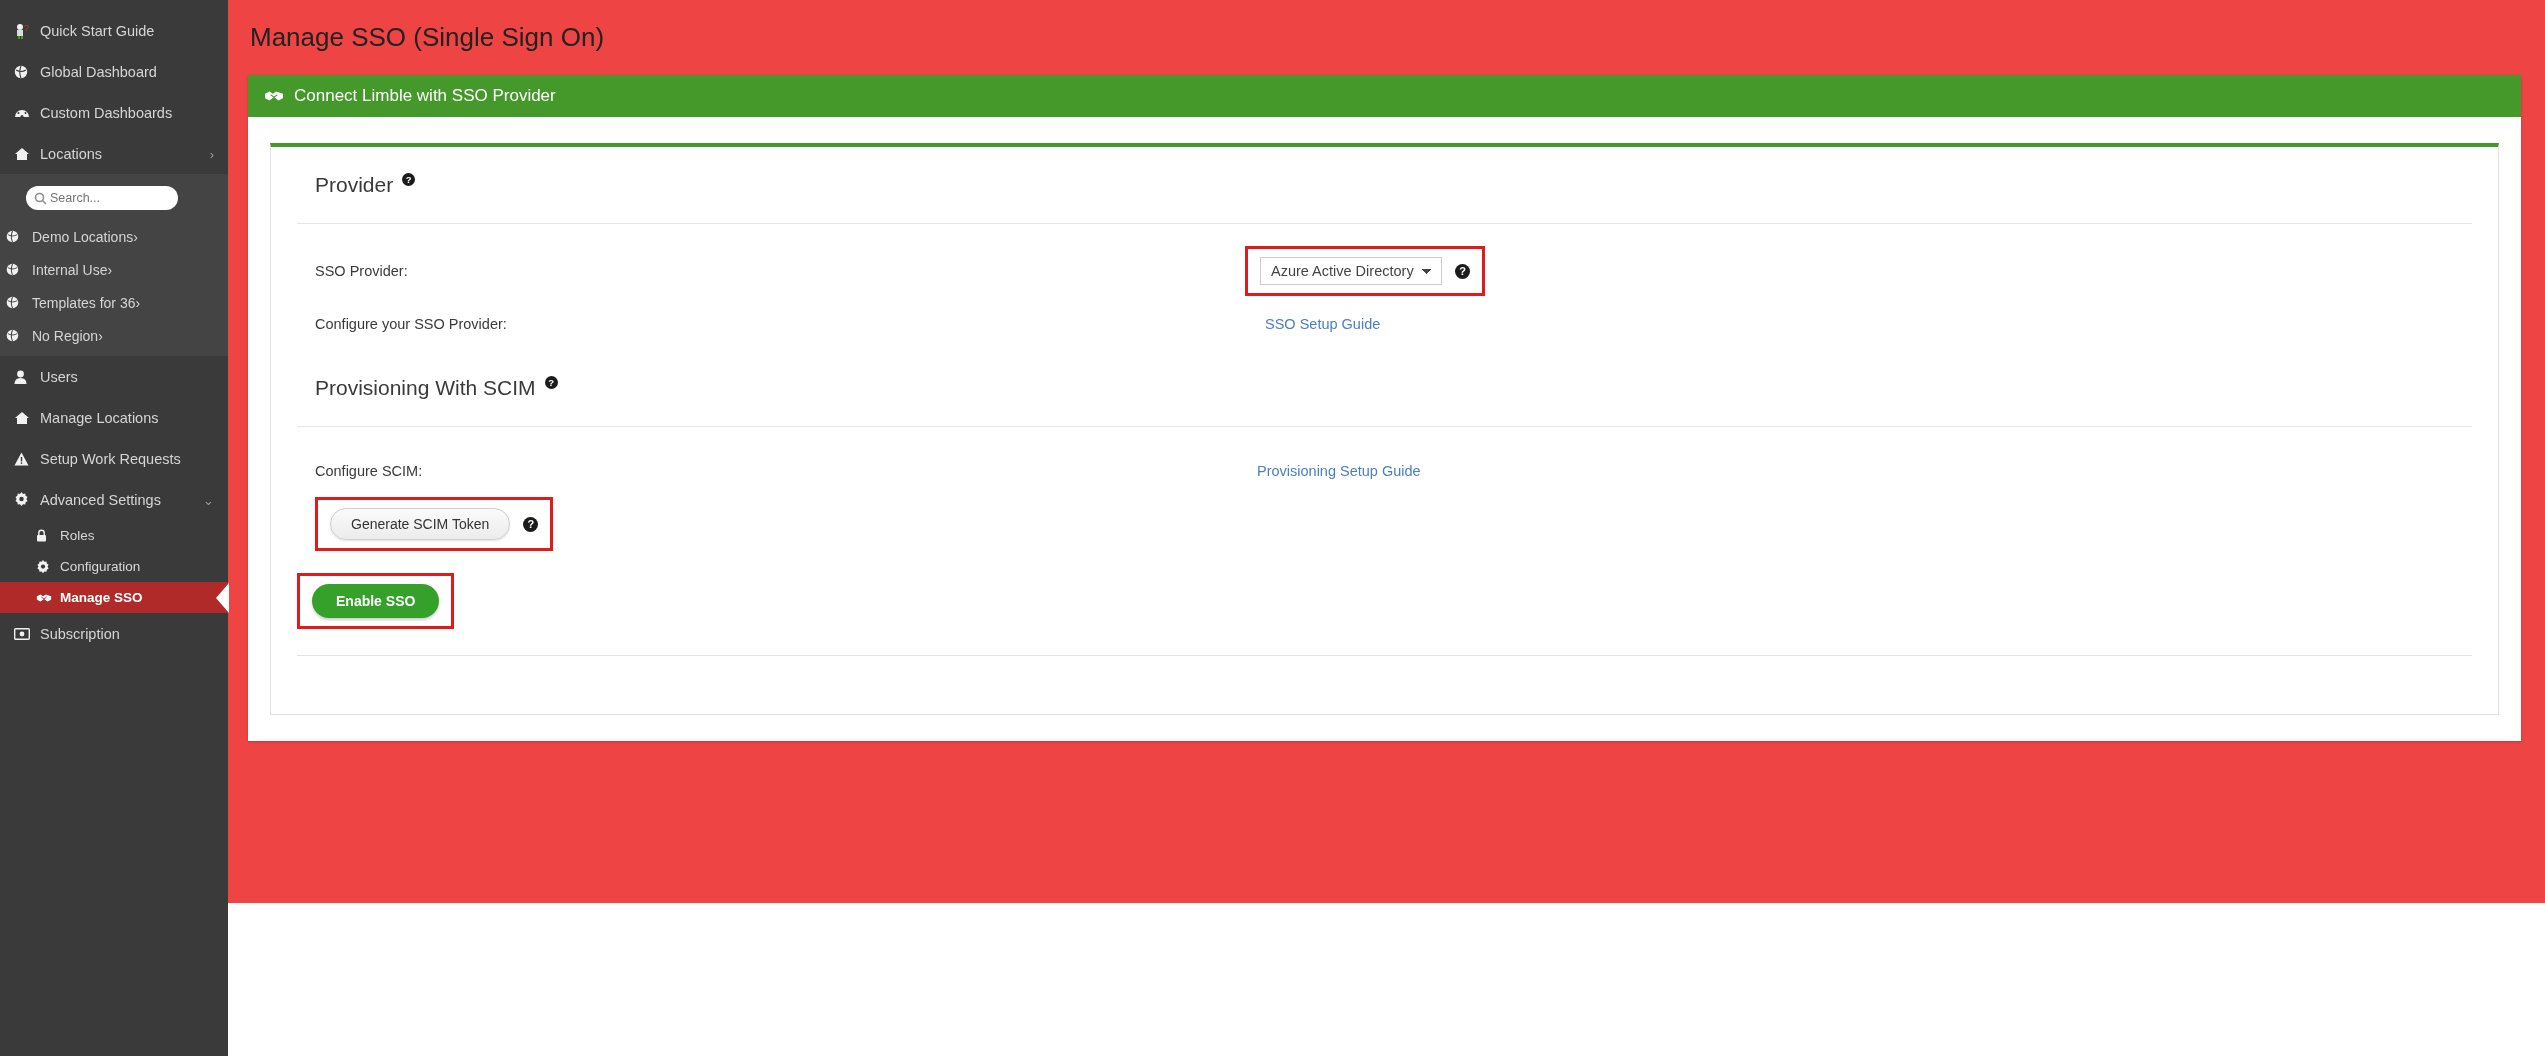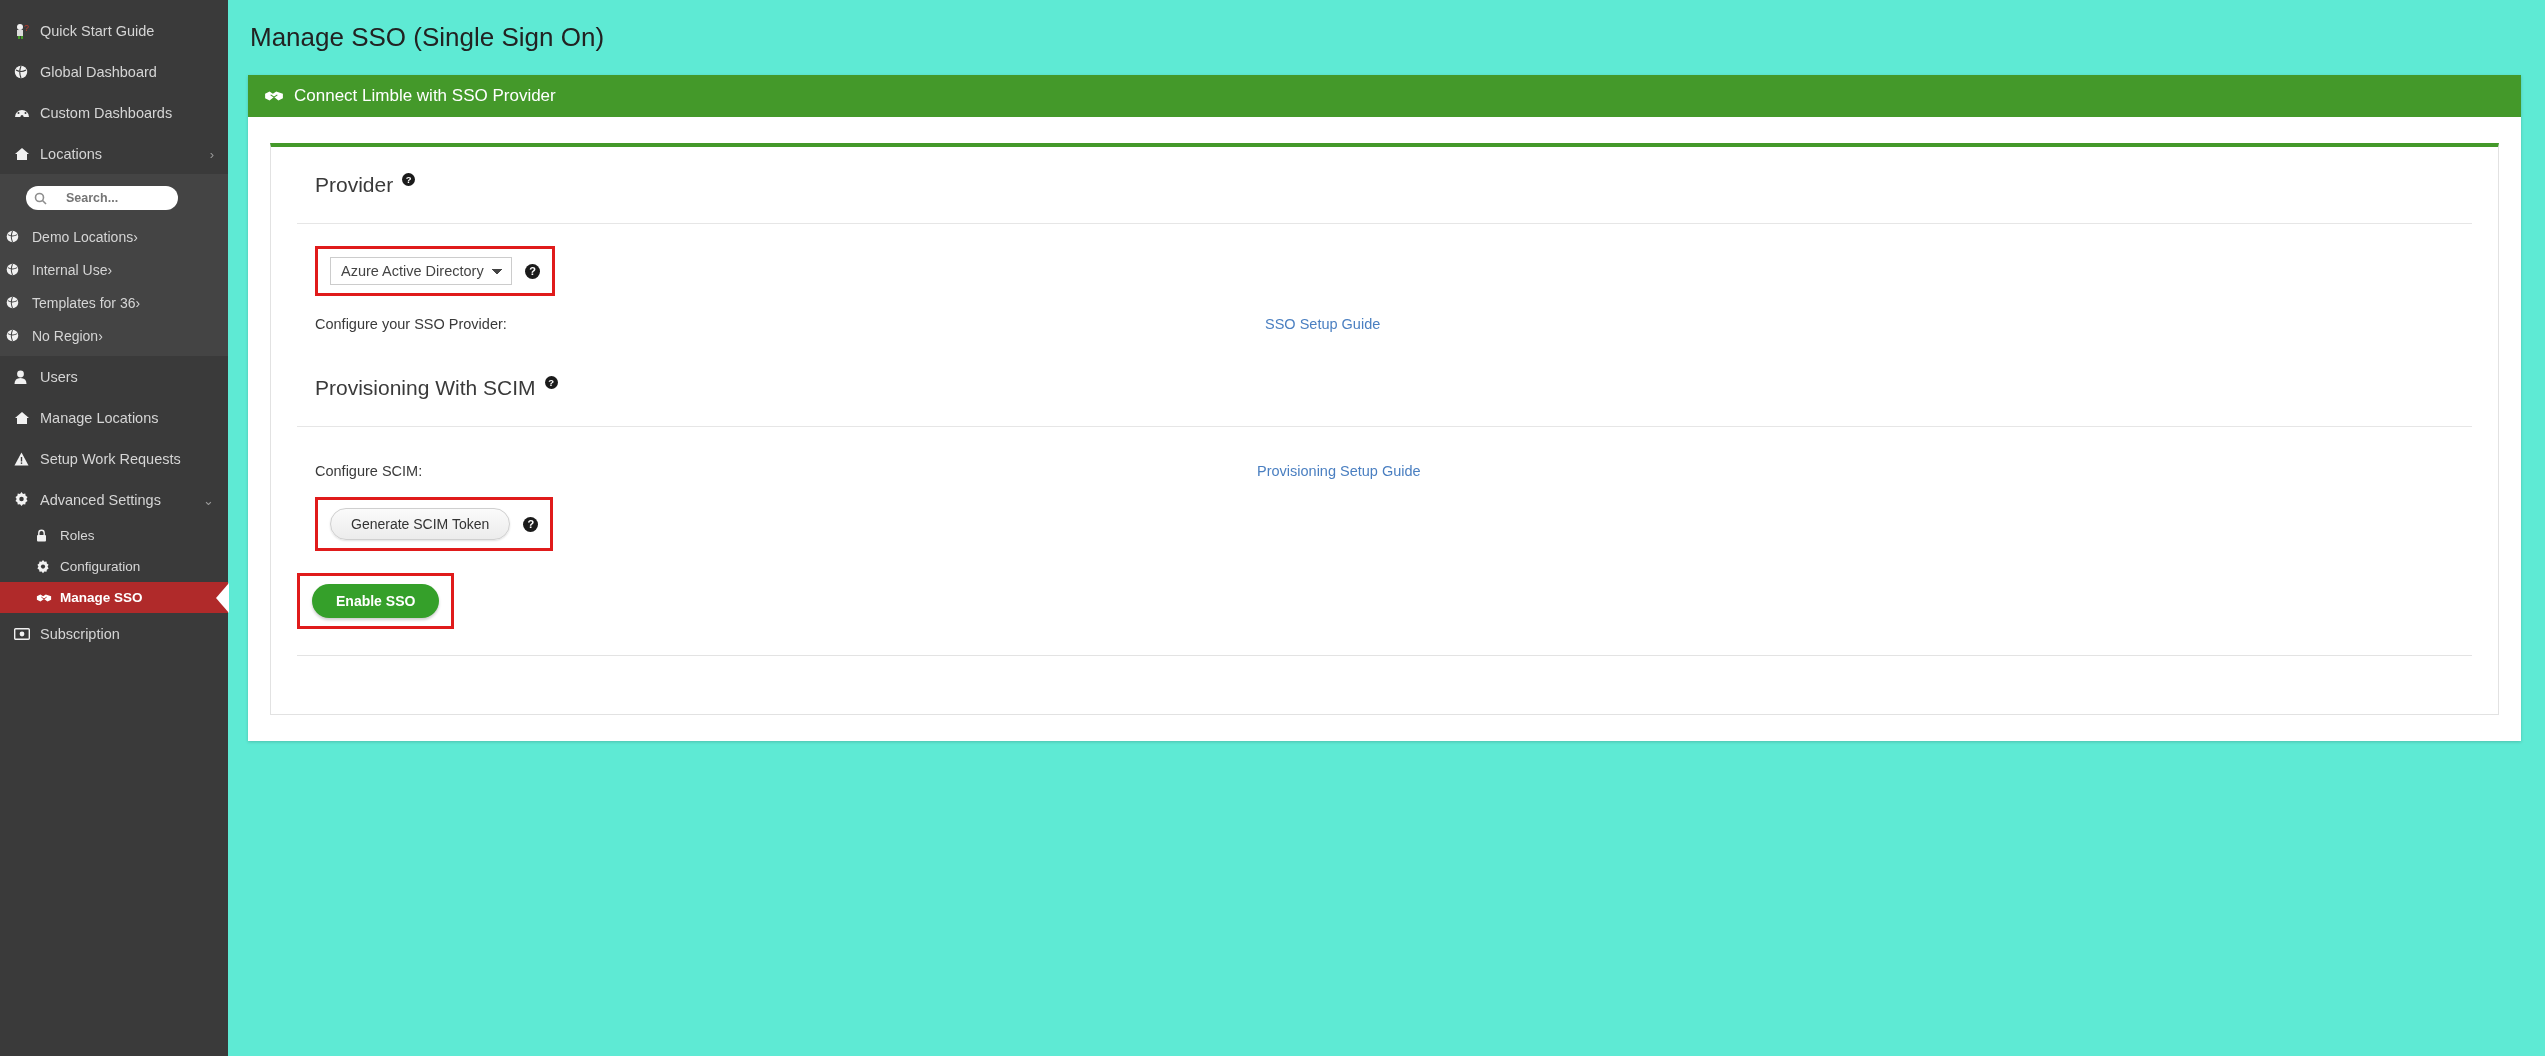--- a/index.html
+++ b/index.html
@@ -49,23 +49,22 @@
     background: #ffffff; border-radius: 13px;
     display: flex; align-items: center;
     padding-left: 8px;
     border: none;
   }
   .search-box .mag { color: #8e8e8e; display:flex; }
   .search-box input {
     border: none; outline: none;
     font-size: 12.5px; color: #555;
     background: transparent;
-    margin-left: 19px; width: 110px;
+    margin-left: 3px; width: 110px;
     font-family: "Liberation Sans", sans-serif;
-    font-weight: bold;
   }
   .sub-item {
     display: flex; align-items: center;
     height: 33px; padding-left: 6px;
     color: #d5d5d5; font-size: 14px; cursor: pointer; position: relative;
   }
   .sub-item .ico { width: 26px; min-width: 26px; display:flex; color:#f1f1f1; }
 
   .child-item {
     display: flex; align-items: center;
@@ -80,22 +79,22 @@
     content: "";
     position: absolute; right: -1px; top: 50%; transform: translateY(-50%);
     width: 0; height: 0;
     border-top: 15px solid transparent;
     border-bottom: 15px solid transparent;
     border-right: 13px solid #ffffff;
   }
 
   
   .main {
-    flex: 1; height: 1056px;
-    background: #5eead4;
+    flex: 1; height: 903px;
+    background: #ef4444;
     padding: 0 8px 0 0;
     overflow: hidden;
   }
   .page-title {
     font-size: 26px; color: #222;
     padding: 22px 0 0 22px;
     font-weight: 400;
   }
   .panel {
     margin: 22px 16px 0 20px;
@@ -394,20 +393,21 @@
       <div class="panel-body">
         <div class="card">
 
           <div class="sec-title">
             <span>Provider</span>
             <span class="help sm">?</span>
           </div>
           <div class="hr"></div>
 
           <div class="row" style="margin-top:22px;">
+            <div class="lbl-col">SSO Provider:</div>
             <div class="val-col">
               <span class="hl">
                 <select class="provider">
                   <option>Azure Active Directory</option>
                 </select>
                 <span class="help">?</span>
               </span>
             </div>
           </div>
 

